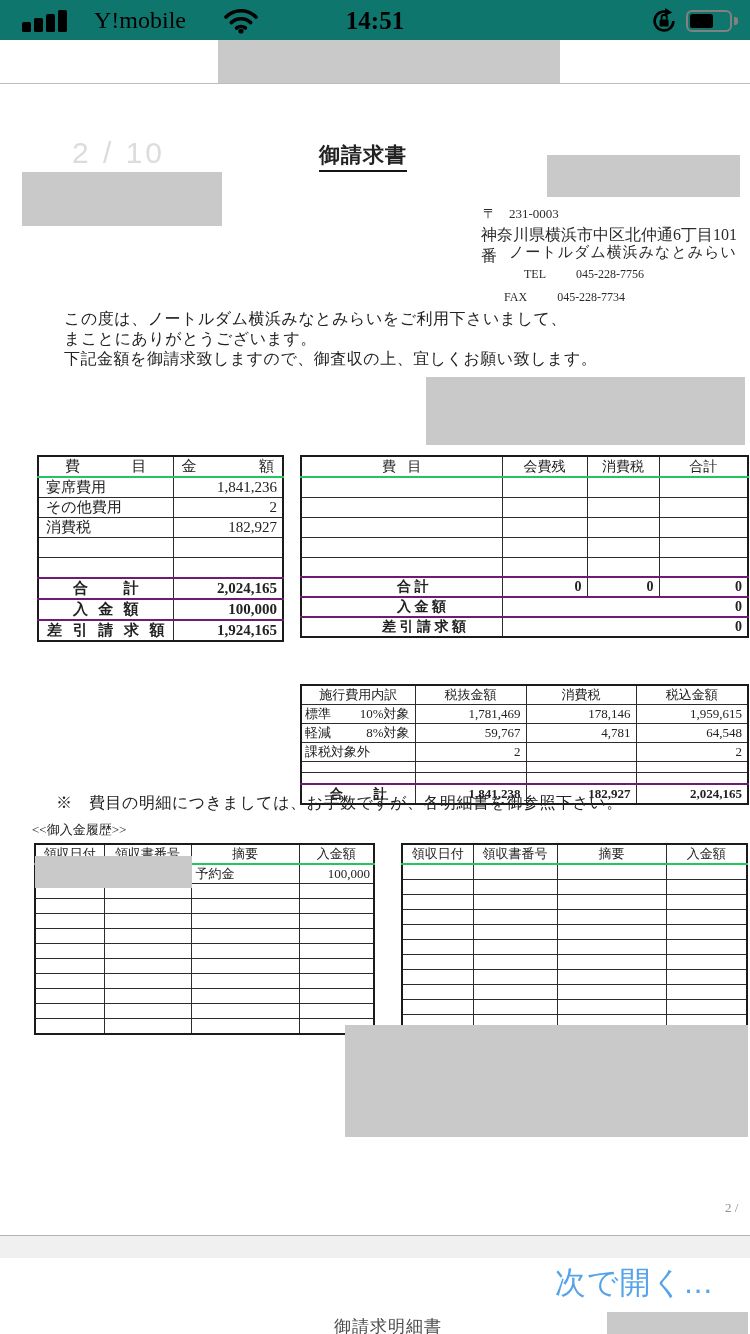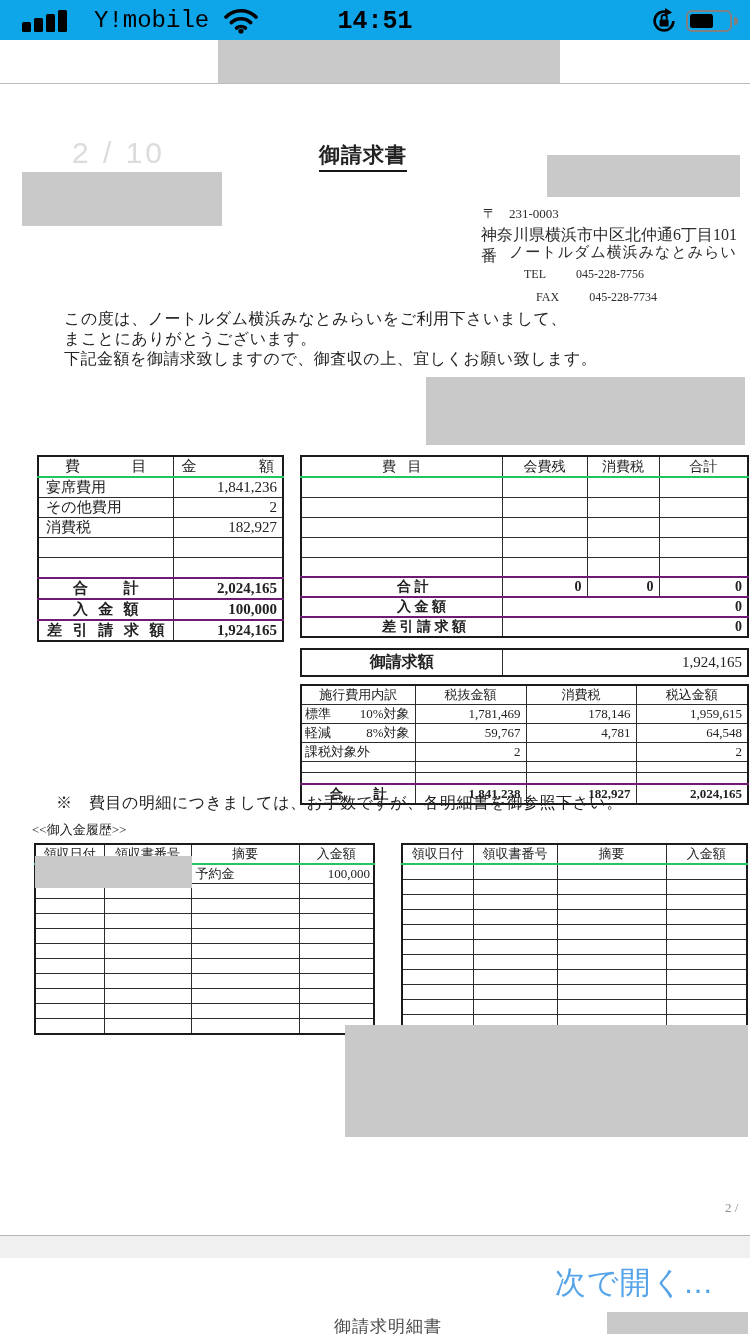--- a/index.html
+++ b/index.html
@@ -2,22 +2,22 @@
 <html><head>
 <meta charset="utf-8">
 <style>
   * { margin:0; padding:0; box-sizing:border-box; }
   html,body { background:#555; }
   .screen{ position:relative; width:750px; height:1334px; background:#fff; overflow:hidden;
            font-family:"Liberation Serif", serif; color:#222; }
   .redact{ position:absolute; background:#c9c9c9; }
 
   
-  .statusbar{ position:absolute; left:0; top:0; width:750px; height:40px; background:#0ea5e9;
-              font-family:Liberation Mono, monospace; color:#000; }
+  .statusbar{ position:absolute; left:0; top:0; width:750px; height:40px; background:#0f766e;
+              font-family:Liberation Serif, serif; color:#000; }
   .sig{ position:absolute; left:22px; top:10px; width:60px; height:22px; display:flex; align-items:flex-end; gap:3px; }
   .sig i{ display:block; width:9px; background:#000; border-radius:1.5px; }
   .carrier{ position:absolute; left:94px; top:7px; font-size:24px; }
   .wifi{ position:absolute; left:224px; top:8px; }
   .sbtime{ position:absolute; left:0; right:0; top:7px; text-align:center; font-size:25px; font-weight:700; }
   .rotlock{ position:absolute; left:650px; top:7px; }
   .batt{ position:absolute; left:686px; top:10px; width:46px; height:22px; border:2px solid #818181; border-radius:6px; }
   .batt-fill{ position:absolute; left:2px; top:2px; width:23px; height:14px; background:#000; border-radius:2.5px; }
   .batt-nub{ position:absolute; left:734px; top:17px; width:4px; height:8px; background:#818181; border-radius:0 3px 3px 0; }
 
@@ -110,21 +110,21 @@
   <div class="redact" style="left:22px;top:172px;width:200px;height:54px"></div>
   <div class="redact" style="left:547px;top:155px;width:193px;height:42px"></div>
 
   <div class="addr" style="left:483px;top:205px">〒　231-0003</div>
   <div class="addr" style="left:481px;top:225px;font-size:16px">神奈川県横浜市中区北仲通6丁目101番</div>
   <div class="addr venue" style="left:509px;top:243px">ノートルダム横浜みなとみらい</div>
   <div class="addr telrow" style="left:524px;top:267px">
     <span>TEL</span>
     <span>045-228-7756</span>
   </div>
-  <div class="addr telrow" style="left:536px;top:290px">
+  <div class="addr telrow" style="left:504px;top:290px">
     <span>FAX</span>
     <span>045-228-7734</span>
   </div>
 
   <div class="greet">
     <div>この度は、ノートルダム横浜みなとみらいをご利用下さいまして、</div>
     <div>まことにありがとうございます。</div>
     <div>下記金額を御請求致しますので、御査収の上、宜しくお願い致します。</div>
   </div>
 
@@ -229,32 +229,20 @@
       <td class="jst p95">入 金 額</td>
       <td class="num" colspan="3">0</td>
     </tr>
     <tr class="h20 sep">
       <td class="jst p80">差 引 請 求 額</td>
       <td class="num" colspan="3">0</td>
     </tr>
   </tbody>
     </table>
 
-  <table class="doc fs15" style="left:300px;top:648px;width:447px">
-    <colgroup>
-        <col style="width:201px">
-        <col style="width:246px">
-      </colgroup>
-    <tbody>
-        <tr class="h27">
-      <td class="ctr bold" style="font-size:16px">御請求額</td>
-      <td class="num">1,924,165</td>
-    </tr>
-  </tbody>
-    </table>
 
   <table class="doc fs13" style="left:300px;top:684px;width:447px">
     <colgroup>
         <col style="width:114px">
         <col style="width:111px">
         <col style="width:110px">
         <col style="width:112px">
       </colgroup>
     <tbody>
         <tr class="h17">

